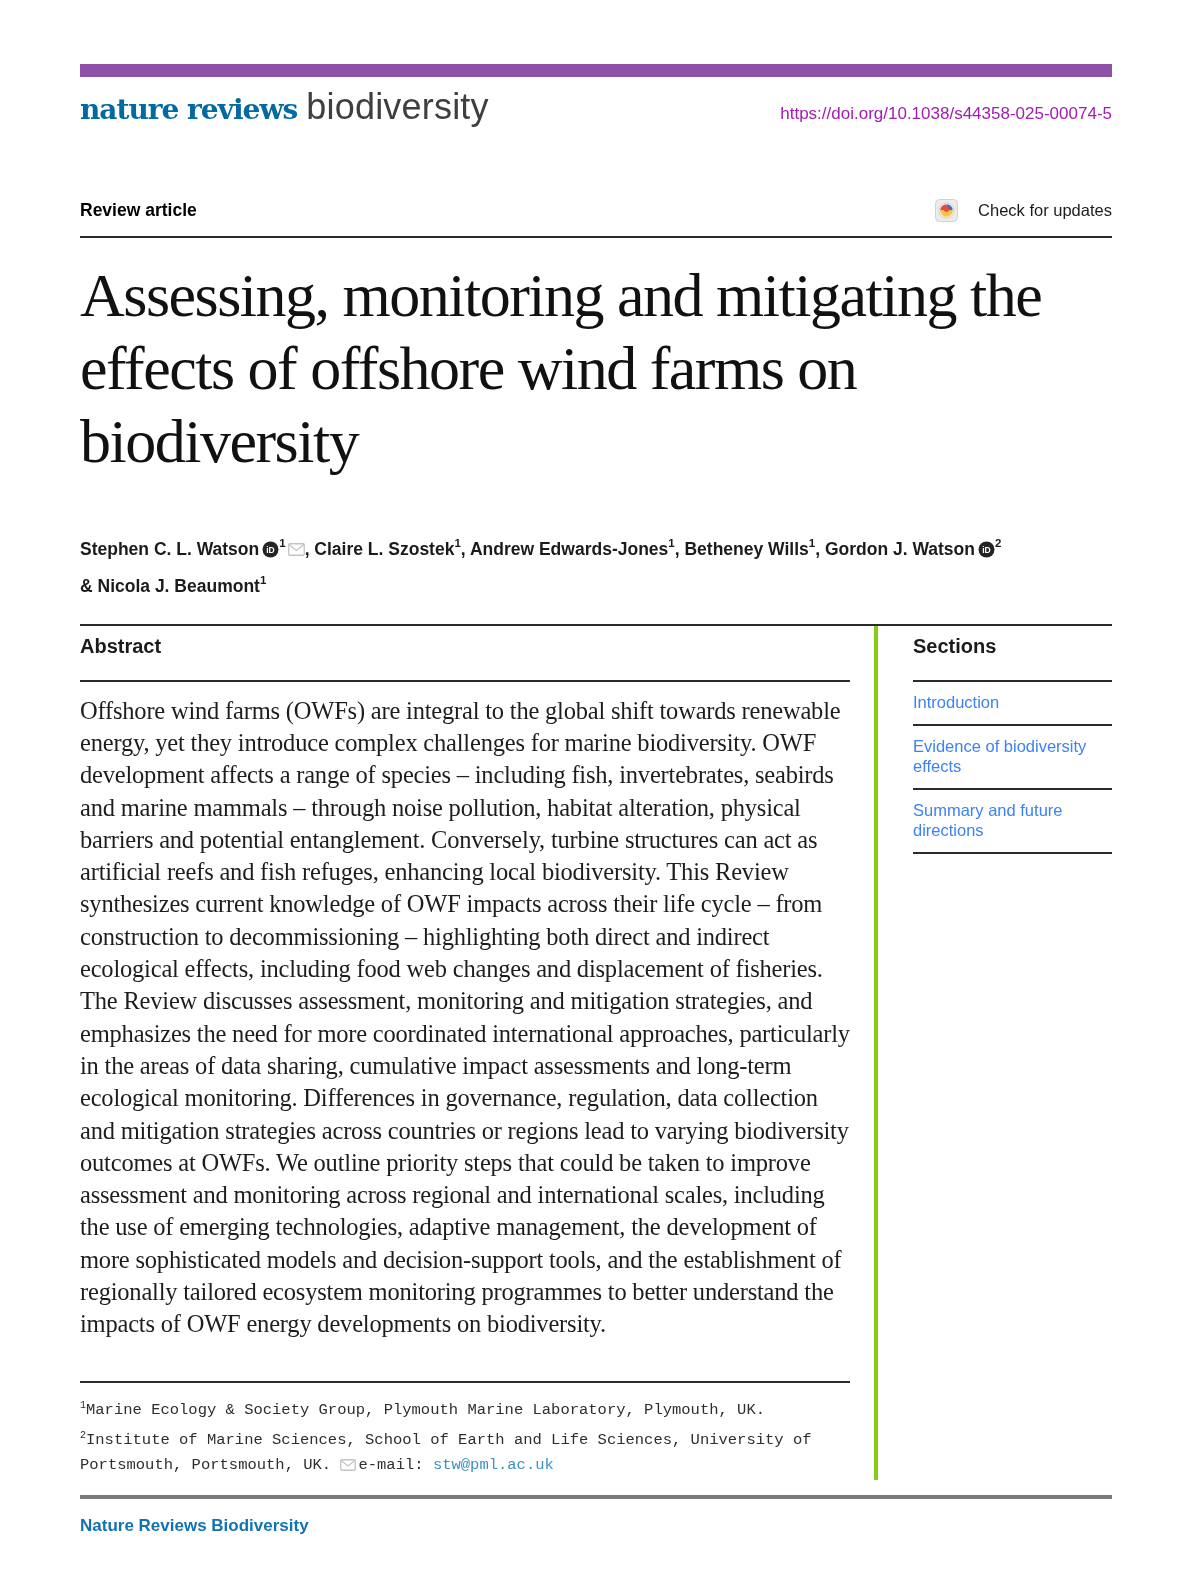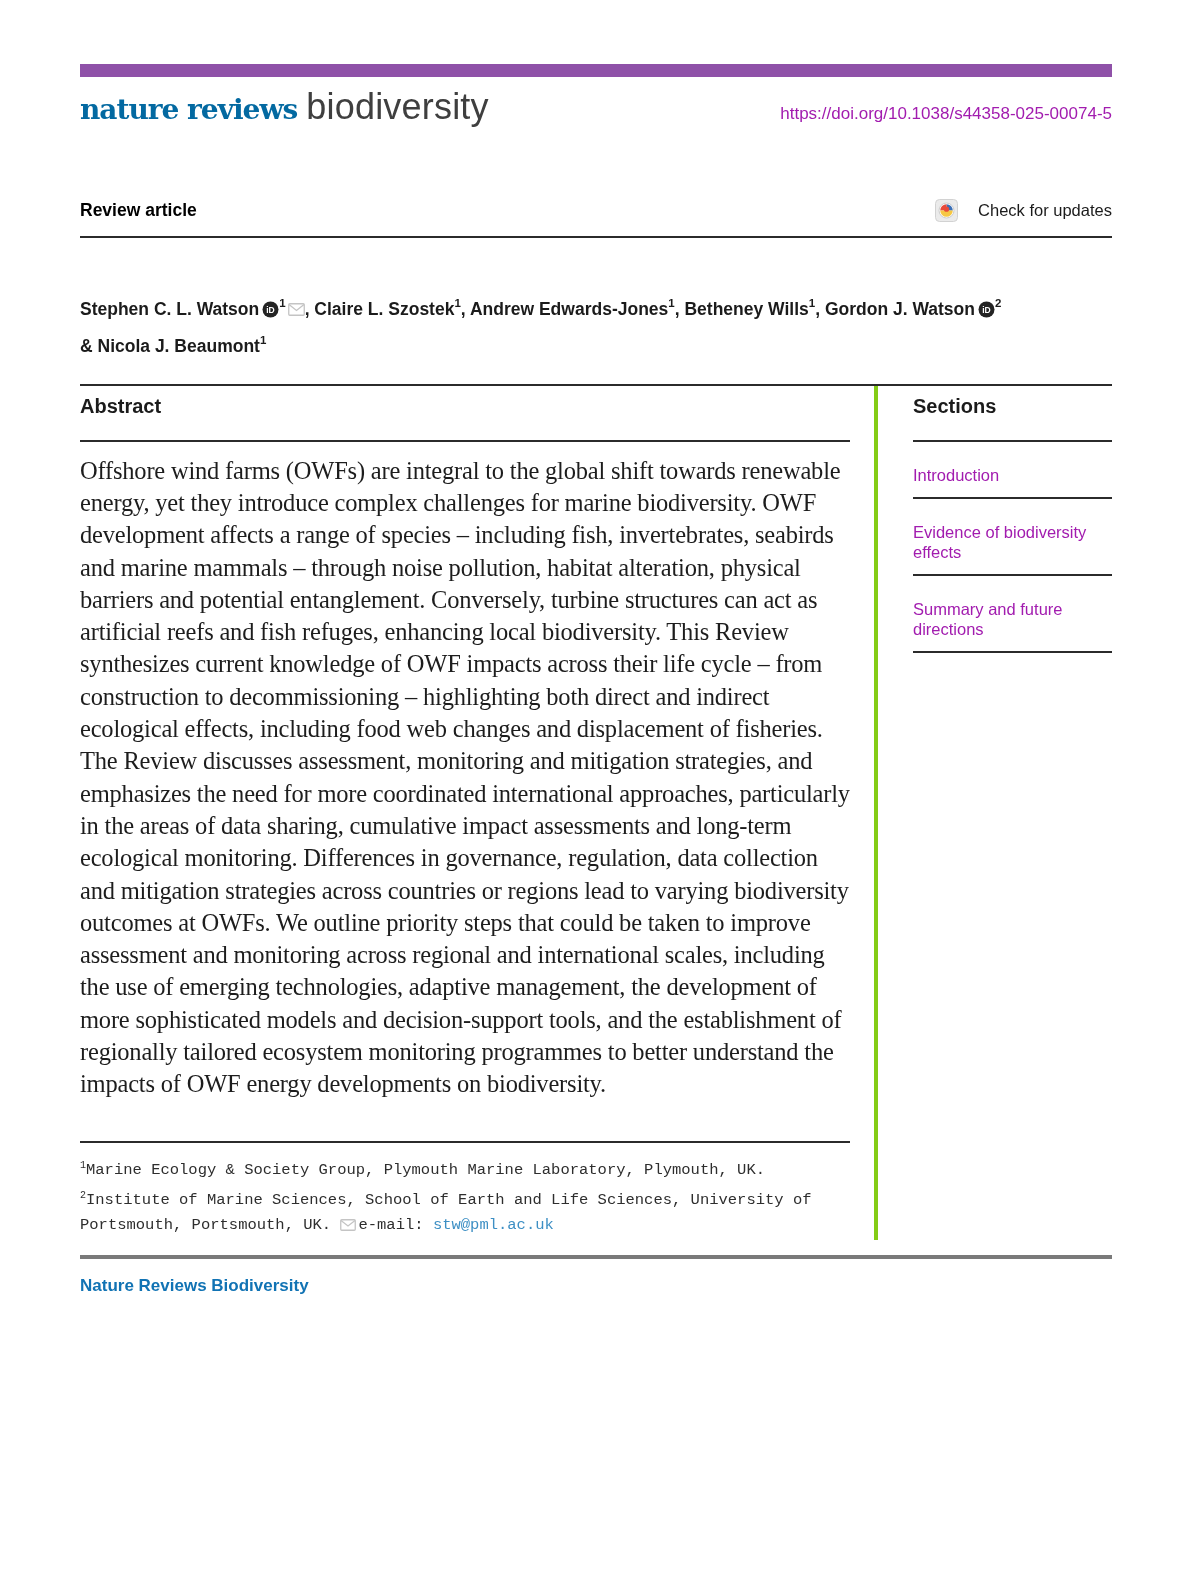--- a/index.html
+++ b/index.html
@@ -64,23 +64,23 @@
   .rule-footnote { border: none; border-top: 2px solid #2b2b2b; margin: 40px 0 0 0; }
   .footnote { font-size: 15.5px; line-height: 25px; color: #2e2e2e; margin-top: 10px; font-family: Liberation Mono, monospace; }
   .footnote sup { font-size: 10px; vertical-align: super; }
   .email-link { color: #3d8fc4; text-decoration: none; }
   .mail-icon-fn { display: inline-block; vertical-align: -2px; margin-right: 2px; }
 
   
   .sections-heading { font-size: 20px; font-weight: 700; margin-top: 9px; color: #1b1b1b; }
   .rule-sections { border: none; border-top: 2px solid #2b2b2b; margin: 22px 0 0 0; }
   .section-item {
-    font-size: 16.5px; line-height: 20px; color: #a21caf;
+    font-size: 16.5px; line-height: 20px; color: #3b82f6;
     padding: 10px 0 12px 0; border-bottom: 2px solid #2b2b2b;
-    cursor: pointer; max-width: 200px; margin-top: 13px;
+    cursor: pointer; max-width: 200px;
   }
 
   
   .rule-footer { border: none; border-top: 4px solid #7a7a7a; margin: 15px 0 0 0; }
   .footer-text { margin-top: 17px; font-size: 17px; font-weight: 700; color: #1173b4; }
 </style>
 </head>
 <body>
 
 <div class="page">
@@ -106,20 +106,21 @@
           <path d="M5.2 11.5 a6.3 6.3 0 0 0 12.6 0 Z" fill="#f6c743"></path>
           <circle cx="11.5" cy="10.2" r="2.6" fill="#e8493a"></circle>
         </svg>
       </span>
       <span>Check for updates</span>
     </a>
   </div>
 
   <hr class="rule-header">
 
+  <h1 class="title">Assessing, monitoring and mitigating the effects of offshore wind farms on biodiversity</h1>
 
   <div class="authors">
     <span>Stephen C. L. Watson</span><span class="orcid-icon"><svg width="17" height="17" viewBox="0 0 17 17">
           <circle cx="8.5" cy="8.5" r="8" fill="#242424"></circle>
           <text x="8.5" y="11.8" text-anchor="middle" font-family="Liberation Sans, sans-serif" font-size="8.5" font-weight="bold" fill="#ffffff">iD</text>
         </svg></span><sup>1</sup><span class="mail-icon-inline"><svg width="17" height="13" viewBox="0 0 17 13">
           <rect x="0.75" y="0.75" width="15.5" height="11.5" rx="1" fill="#ffffff" stroke="#c4c4c4" stroke-width="1.3"></rect>
           <path d="M1 1.5 L8.5 7.5 L16 1.5" fill="none" stroke="#c4c4c4" stroke-width="1.3"></path>
         </svg></span><span>, </span><span>Claire L. Szostek</span><sup>1</sup><span>, </span><span>Andrew Edwards-Jones</span><sup>1</sup><span>, </span><span>Betheney Wills</span><sup>1</sup><span>, </span><span>Gordon J. Watson</span><span class="orcid-icon"><svg width="17" height="17" viewBox="0 0 17 17">
           <circle cx="8.5" cy="8.5" r="8" fill="#242424"></circle>

